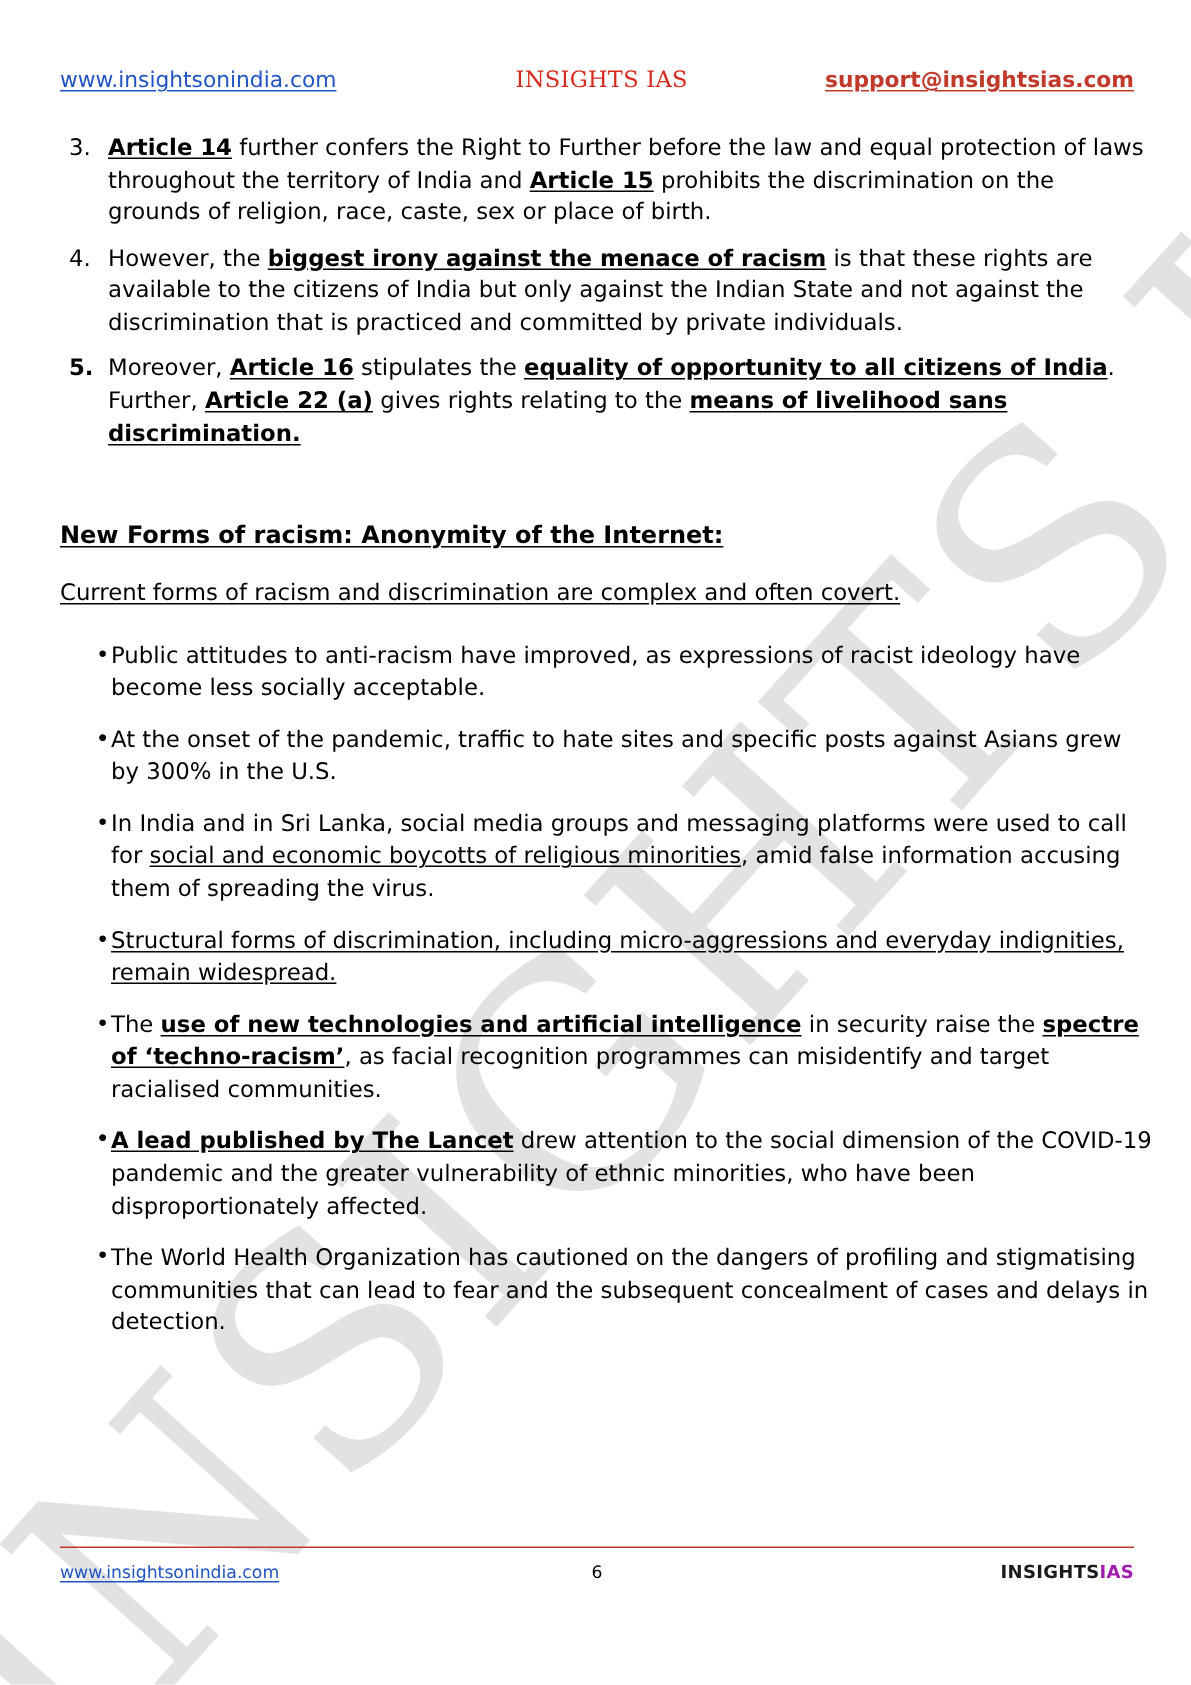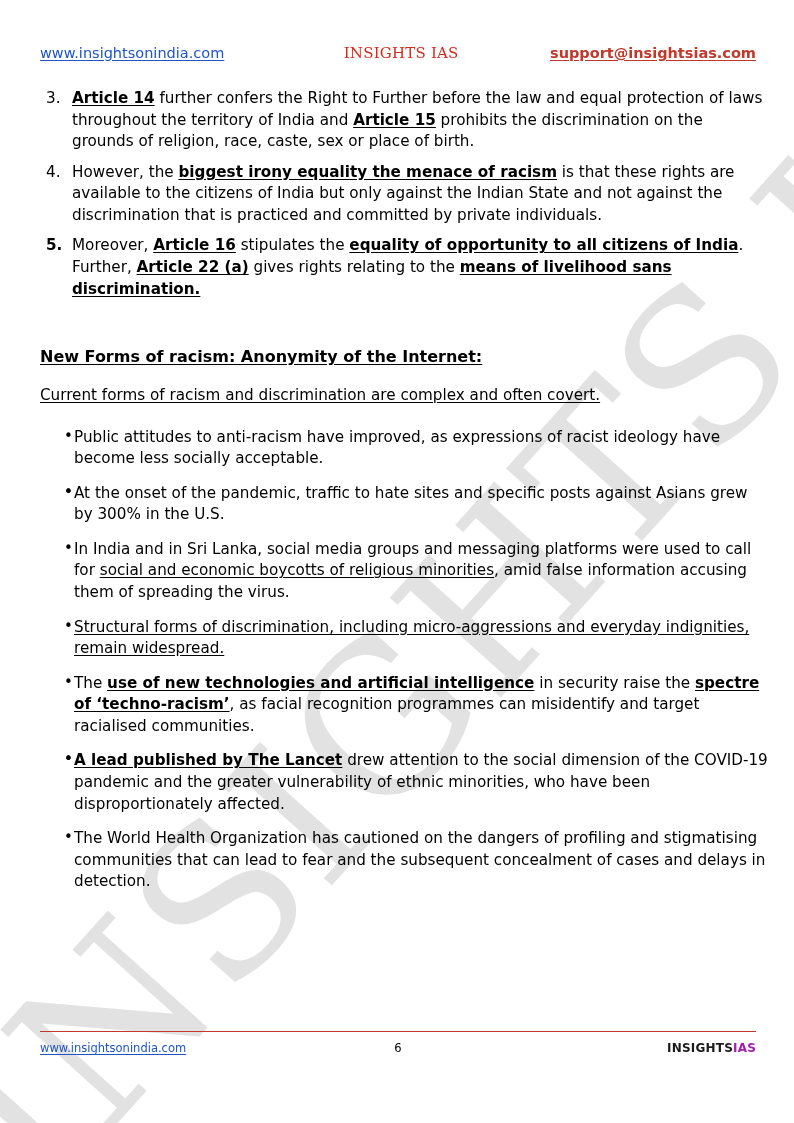--- a/index.html
+++ b/index.html
@@ -213,21 +213,21 @@
   <div id="header">
     <span class="hdr-left">www.insightsonindia.com</span>
     <span class="hdr-center">INSIGHTS IAS</span>
     <span class="hdr-right">support@insightsias.com</span>
   </div>
 
   <div id="content">
 
     <ol class="numlist" id="numbered-list">
         <li><span class="num">3.</span><span><span class="bu">Article 14</span><span> further confers the Right to Further before the law and equal protection of laws throughout the territory of India and </span><span class="bu">Article 15</span><span> prohibits the discrimination on the grounds of religion, race, caste, sex or place of birth.</span></span></li>
-        <li><span class="num">4.</span><span><span>However, the </span><span class="bu">biggest irony equality the menace of racism</span><span> is that these rights are available to the citizens of India but only against the Indian State and not against the discrimination that is practiced and committed by private individuals.</span></span></li>
+        <li><span class="num">4.</span><span><span>However, the </span><span class="bu">biggest irony against the menace of racism</span><span> is that these rights are available to the citizens of India but only against the Indian State and not against the discrimination that is practiced and committed by private individuals.</span></span></li>
         <li><span class="num bold">5.</span><span><span>Moreover, </span><span class="bu">Article 16</span><span> stipulates the </span><span class="bu">equality of opportunity to all citizens of India</span><span>. Further, </span><span class="bu">Article 22 (a)</span><span> gives rights relating to the </span><span class="bu">means of livelihood sans discrimination.</span></span></li>
       </ol>
 
     <div id="section-heading">New Forms of racism: Anonymity of the Internet:</div>
     <div id="section-subtitle">Current forms of racism and discrimination are complex and often covert.</div>
 
     <ul class="bullets" id="bullet-list">
         <li><span class="bullet">•</span><span><span>Public attitudes to anti-racism have improved, as expressions of racist ideology have become less socially acceptable.</span></span></li>
         <li><span class="bullet">•</span></li>
         <li><span class="bullet">•</span><span><span>At the onset of the pandemic, traffic to hate sites and specific posts against Asians grew by 300% in the U.S.</span></span></li>

